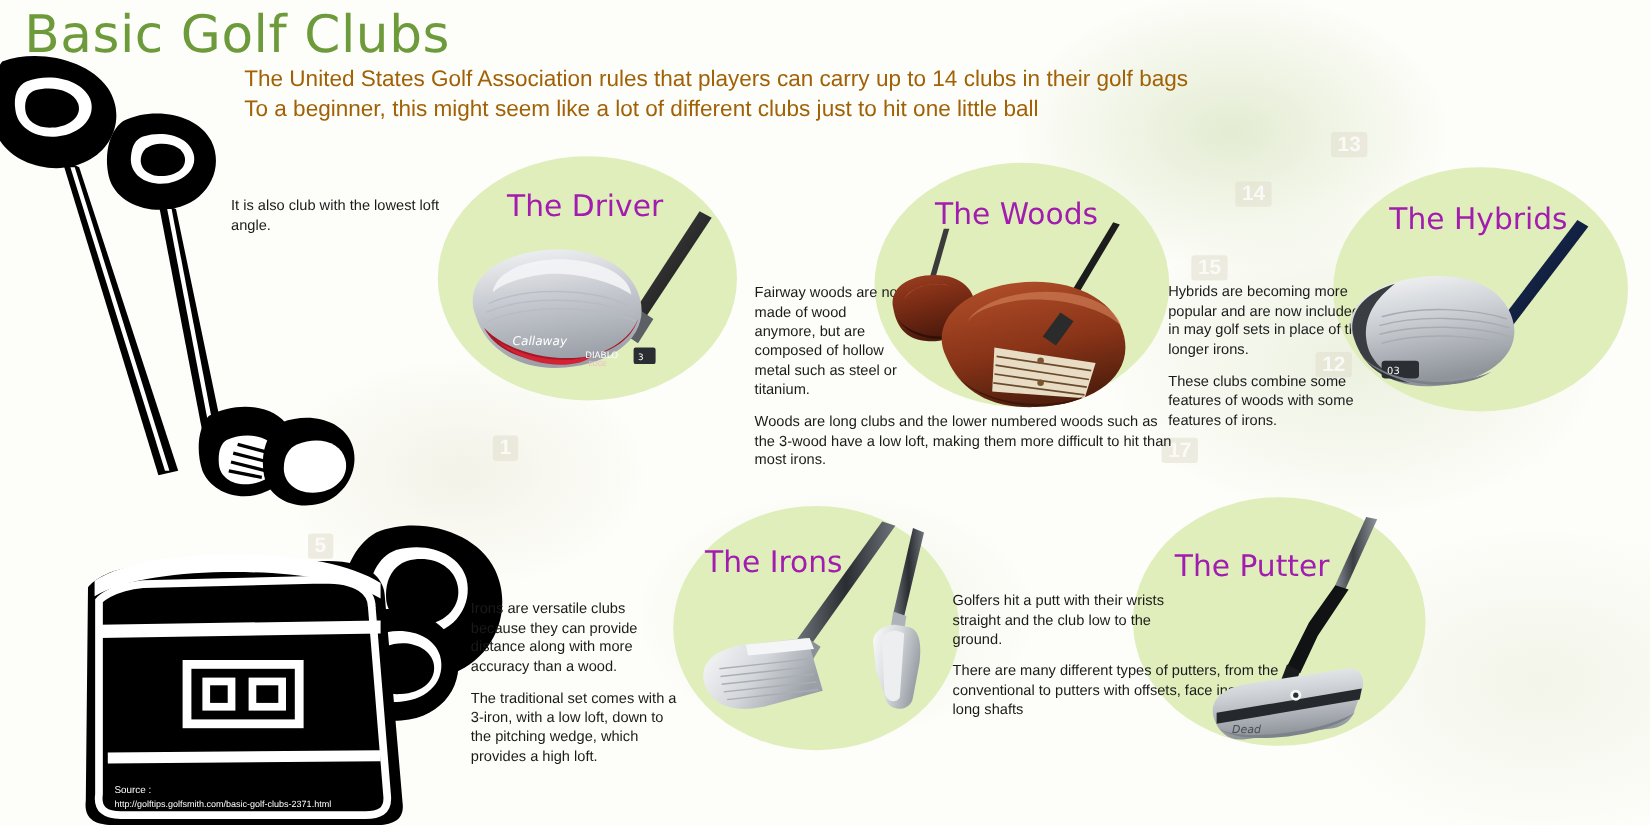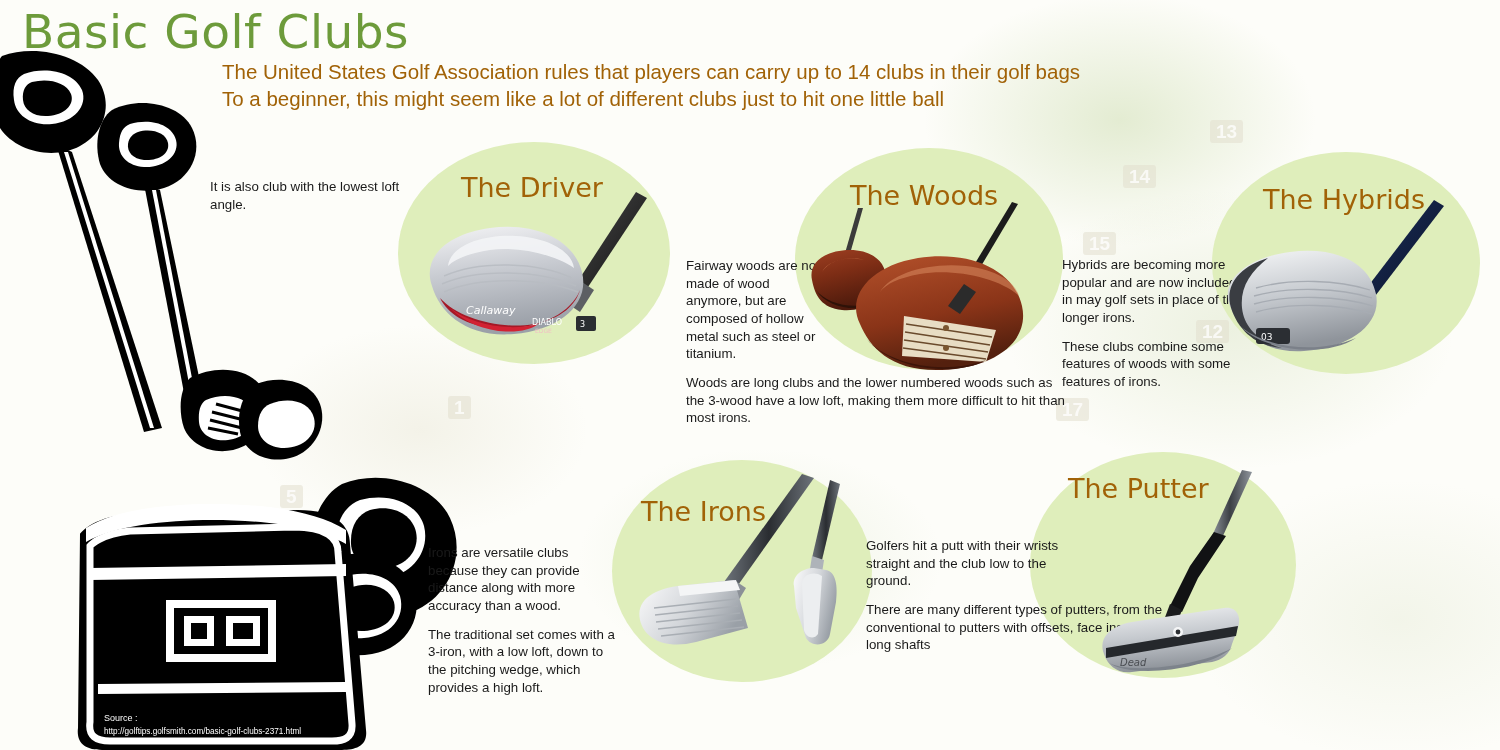--- a/index.html
+++ b/index.html
@@ -76,21 +76,21 @@
   .blob {
     position: absolute;
     border-radius: 50%;
     background: #dfeebb;
   }
 
   
   .club-head {
     position: absolute;
     font-size: 27px;
-    color: #a16207;
+    color: #a21caf;
     font-family: "DejaVu Sans", sans-serif;
   }
 
   
   .copy {
     position: absolute;
     font-size: 13.3px;
     color: #1a1a1a;
     line-height: 1.33;
   }
@@ -351,21 +351,21 @@
         <path d="M45 168 L128 159"></path>
       </g>
 
       <path d="M214 12 L224 16 L206 92 L196 90 Z" fill="url(#irnshaft)"></path>
       <path d="M196 88 L208 92 L204 118 L192 114 Z" fill="#aeb3b9"></path>
       <path d="M178 118 C176 108 186 100 198 100 L210 102 C220 104 222 118 220 134 L214 166 C212 178 196 180 190 170 L180 140 Z" fill="url(#irn)"></path>
       <path d="M186 116 C186 108 194 104 202 106 L206 108 L202 166 C198 172 190 170 188 162 Z" fill="#eceef0"></path>
     </svg>
   </div>
 
-  <div class="club-head" style="left:1068px; top:473px;">The Putter</div>
+  <div class="club-head" style="left:1068px; top:500px;">The Putter</div>
   <div class="copy" style="left:866px; top:537px; width:196px;">
     <p>Golfers hit a putt with their wrists straight and the club low to the ground.</p>
     <p style="width:320px;">There are many different types of putters, from the conventional to putters with offsets, face inserts and long shafts</p>
   </div>
   <div class="clubimg" style="left:1046px; top:466px;">
     <svg width="250" height="222" viewBox="0 0 250 222" xmlns="http://www.w3.org/2000/svg">
       <defs>
         <linearGradient id="ptshaft" x1="0" y1="0" x2="1" y2="0">
           <stop offset="0%" stop-color="#8f959c"></stop>
           <stop offset="45%" stop-color="#3b3f44"></stop>

